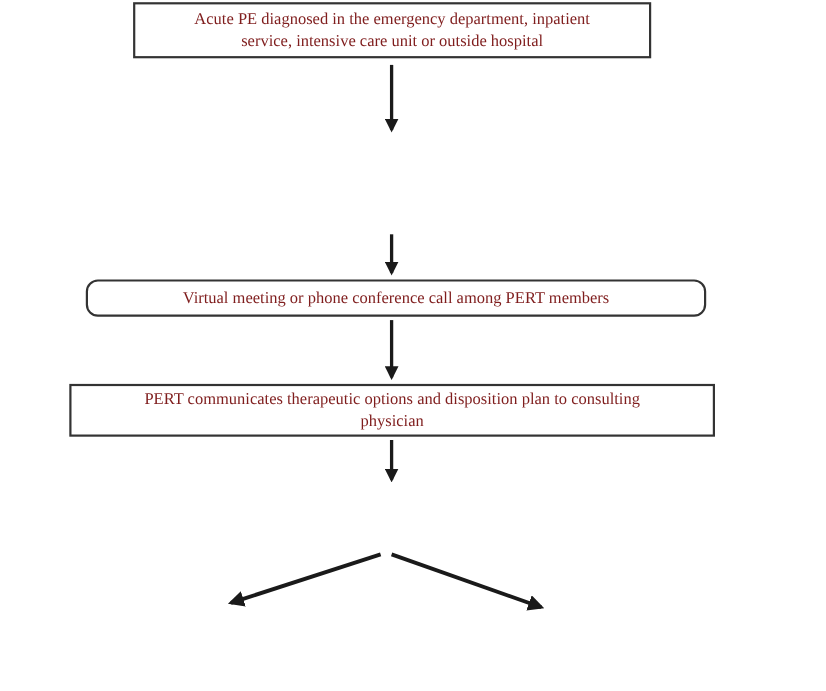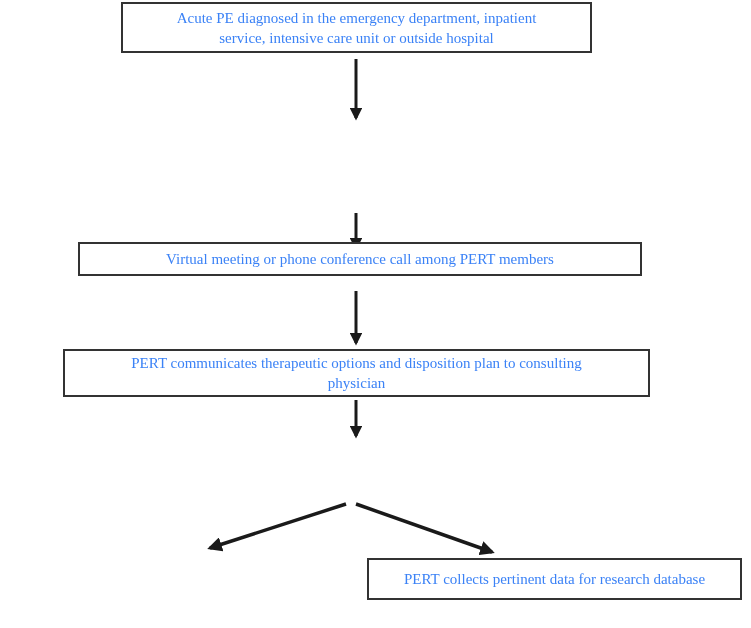--- a/index.html
+++ b/index.html
@@ -6,21 +6,21 @@
     margin: 0;
     padding: 0;
     background: #ffffff;
   }
   .canvas {
     position: relative;
     width: 751px;
     height: 628px;
     background: #ffffff;
     font-family: "Liberation Serif", "DejaVu Serif", serif;
-    color: #3b82f6;
+    color: #7f1d1d;
     overflow: hidden;
   }
   .arrows {
     position: absolute;
     left: 0;
     top: 0;
     width: 751px;
     height: 628px;
     pointer-events: none;
   }
@@ -33,21 +33,21 @@
     align-items: center;
     justify-content: center;
     text-align: center;
     white-space: pre-line;
     font-size: 15px;
     line-height: 20px;
     padding: 0 2px;
   }
   #n1 { left: 121px; top: 2px;   width: 471px; height: 51px; }
   #n2 { left: 61px;  top: 124px; width: 591px; height: 86px; }
-  #n3 { left: 78px;  top: 242px; width: 564px; height: 34px; }
+  #n3 { left: 78px;  top: 254px; width: 564px; height: 34px; border-radius: 11px; }
   #n4 { left: 63px;  top: 349px; width: 587px; height: 48px; text-align: center; }
   #n5 { left: 85px;  top: 442px; width: 567px; height: 58px; }
   #n6 { left: 2px;   top: 556px; width: 351px; height: 69px; }
   #n7 { left: 367px; top: 558px; width: 375px; height: 42px; }
 </style>
 </head>
 <body>
 
 <div class="canvas">
 
@@ -69,15 +69,14 @@
 service, intensive care unit or outside hospital</div>
 
 
   <div class="node" id="n3">Virtual meeting or phone conference call among PERT members</div>
 
   <div class="node" id="n4">PERT communicates therapeutic options and disposition plan to consulting
 physician</div>
 
 
 
-  <div class="node" id="n7">PERT collects pertinent data for research database</div>
 
 </div>
 
 </body></html>

